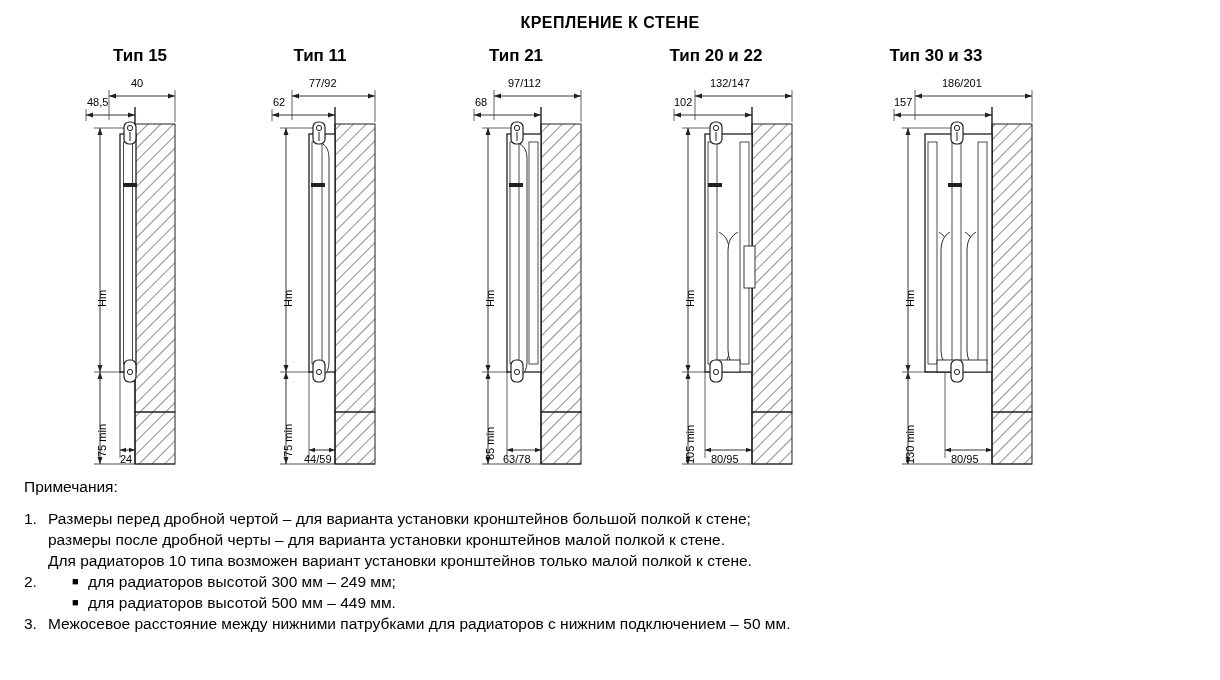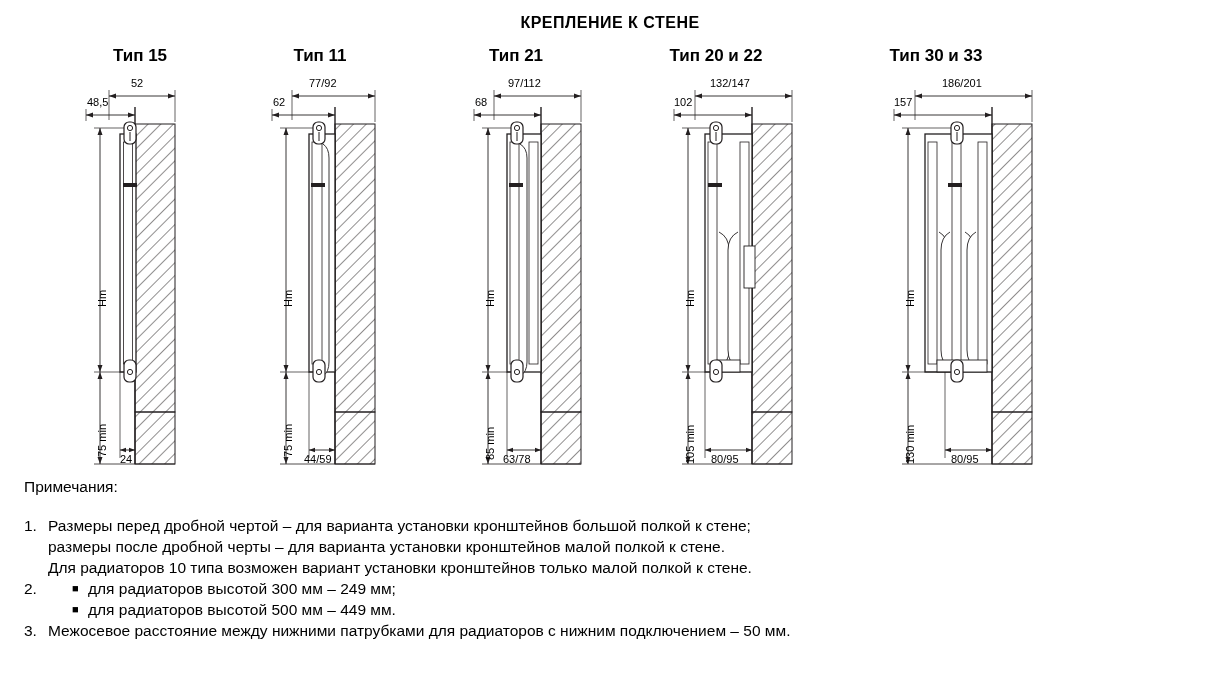--- a/index.html
+++ b/index.html
@@ -52,21 +52,21 @@
     font-size: 11px;
     white-space: nowrap;
   }
   #notes {
     position: absolute;
     left: 24px; top: 476px;
     width: 1180px;
     font-size: 15.5px;
     line-height: 21px;
   }
-  #notes .nhead { margin-bottom: 18px; }
+  #notes .nhead { margin-bottom: 11px; }
   #notes .row { display: flex; }
   #notes .num { width: 24px; flex: 0 0 24px; }
   #notes .txt { flex: 1; }
   #notes .sub { display: flex; padding-left: 24px; }
   #notes .bullet { width: 16px; flex: 0 0 16px; font-size: 11px; line-height: 21px; }
 </style>
 </head>
 <body>
 
 <div id="title">КРЕПЛЕНИЕ К СТЕНЕ</div>
@@ -121,21 +121,21 @@
       <line x1="76" y1="290" x2="76" y2="382" stroke="#231f20" stroke-width="0.9"></line>
       <path d="M76 290 l-2.5 7 h5 z" fill="#231f20"></path>
       <path d="M76 382 l-2.5 -7 h5 z" fill="#231f20"></path>
       <line x1="70" y1="382" x2="151" y2="382" stroke="#231f20" stroke-width="0.8"></line>
 
       <line x1="96" y1="368" x2="111" y2="368" stroke="#231f20" stroke-width="0.9"></line>
       <path d="M96 368 l6 -2.3 v4.6 z" fill="#231f20"></path>
       <path d="M111 368 l-6 -2.3 v4.6 z" fill="#231f20"></path>
       <line x1="96" y1="290" x2="96" y2="376" stroke="#231f20" stroke-width="0.7"></line>
     </svg>
-    <div class="hlabel" style="left:107px; top:-5px;">52</div>
+    <div class="hlabel" style="left:107px; top:-5px;">40</div>
     <div class="hlabel" style="left:63px; top:14px;">48,5</div>
     <div class="vlabel" style="left:72px; top:225px;">Hm</div>
     <div class="vlabel" style="left:72px; top:375px;">75 min</div>
     <div class="hlabel" style="left:96px; top:371px;">24</div>
   </div>
 </div>
 
 <div class="panel" style="left:204px;">
   <div class="panel-title">Тип 11</div>
   <div class="dwg">

